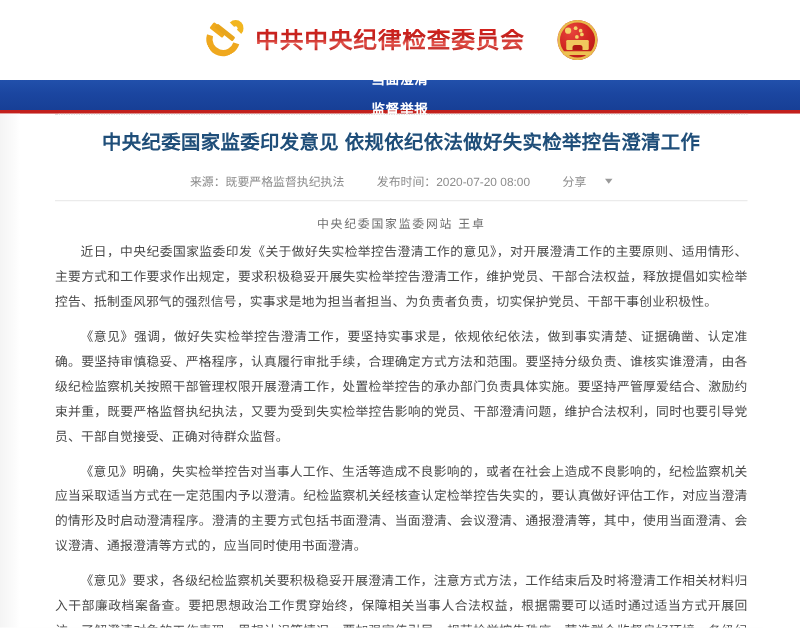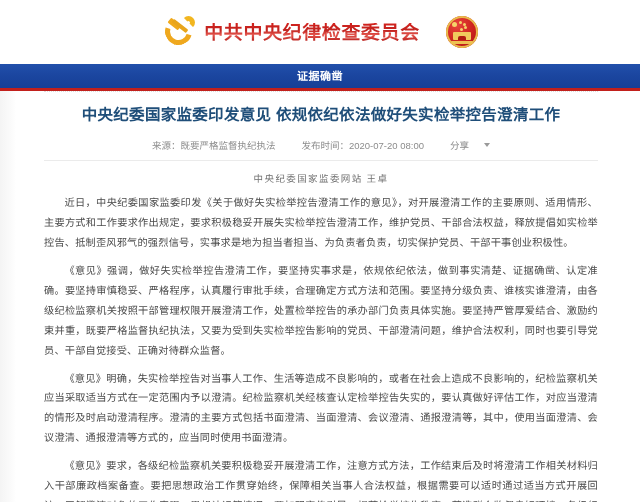--- a/index.html
+++ b/index.html
@@ -320,21 +320,22 @@
         <span class="base"></span>
         <span class="gate"></span>
       </span>
     </div>
 
   </div>
 
   <div class="navbar">
     <a class="nav-item">领导活动</a>
     <a class="nav-item">信息公开</a>
-    <a class="nav-item">证据确凿</a>
+    <a class="nav-item">当面澄清</a>
+    <a class="nav-item">监督举报</a>
     <a class="nav-item">巡视巡察</a>
     <a class="nav-item">视频访谈</a>
   </div>
 
   <div class="content">
     <div class="left-gutter"></div>
 
 
     <div class="divider-dotted"></div>
 

